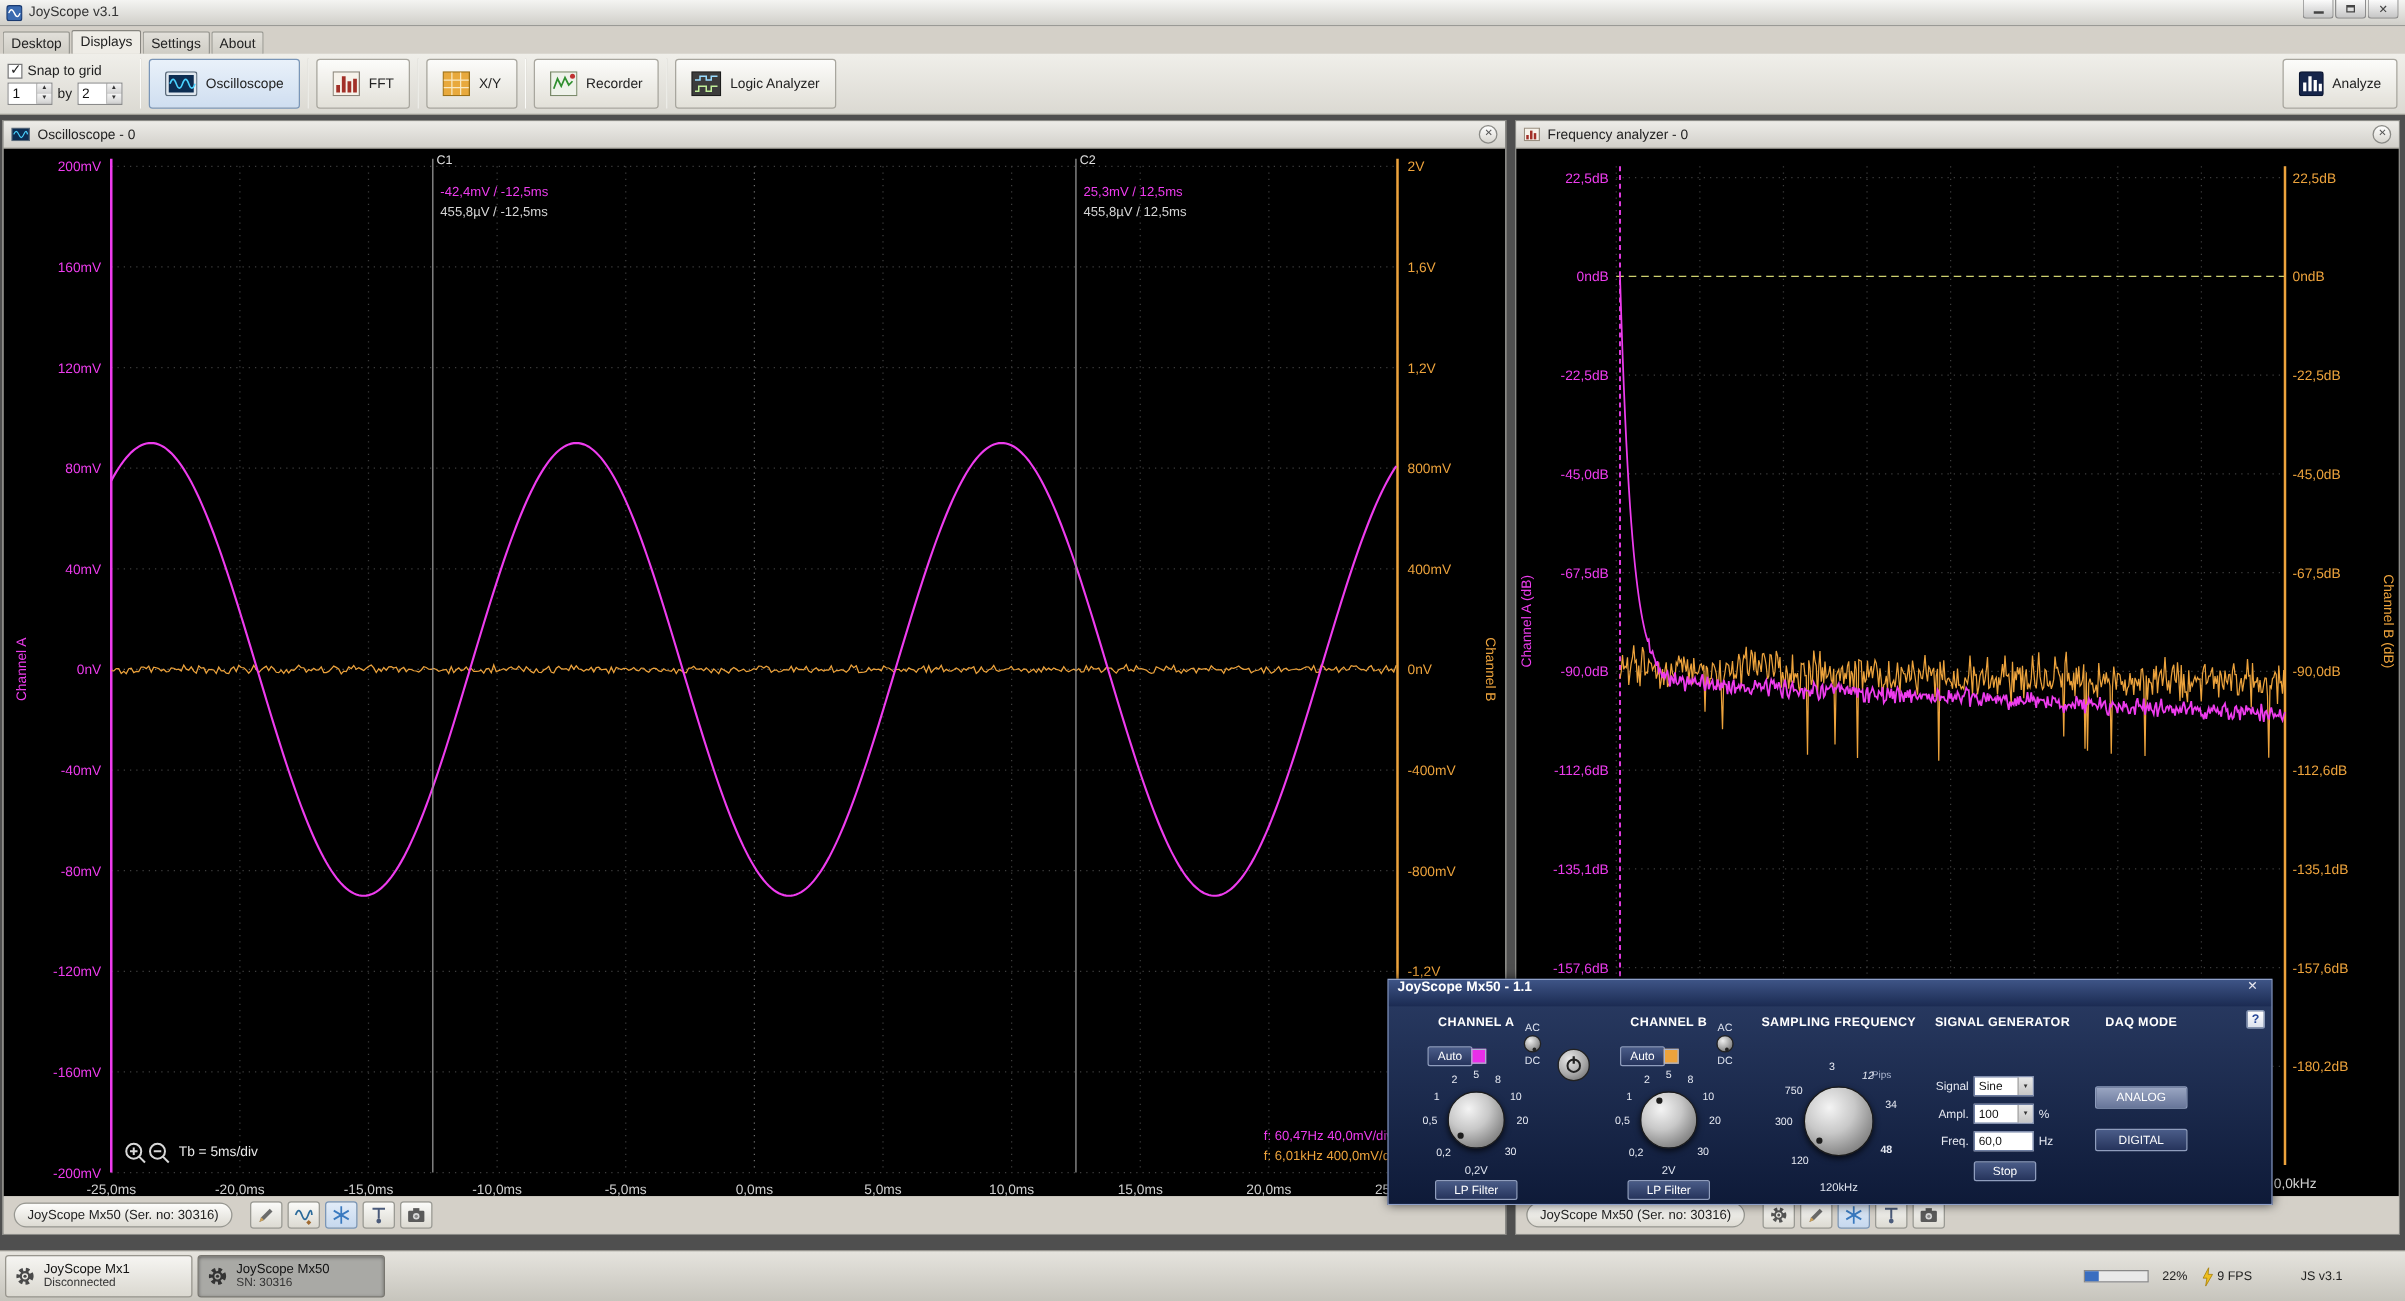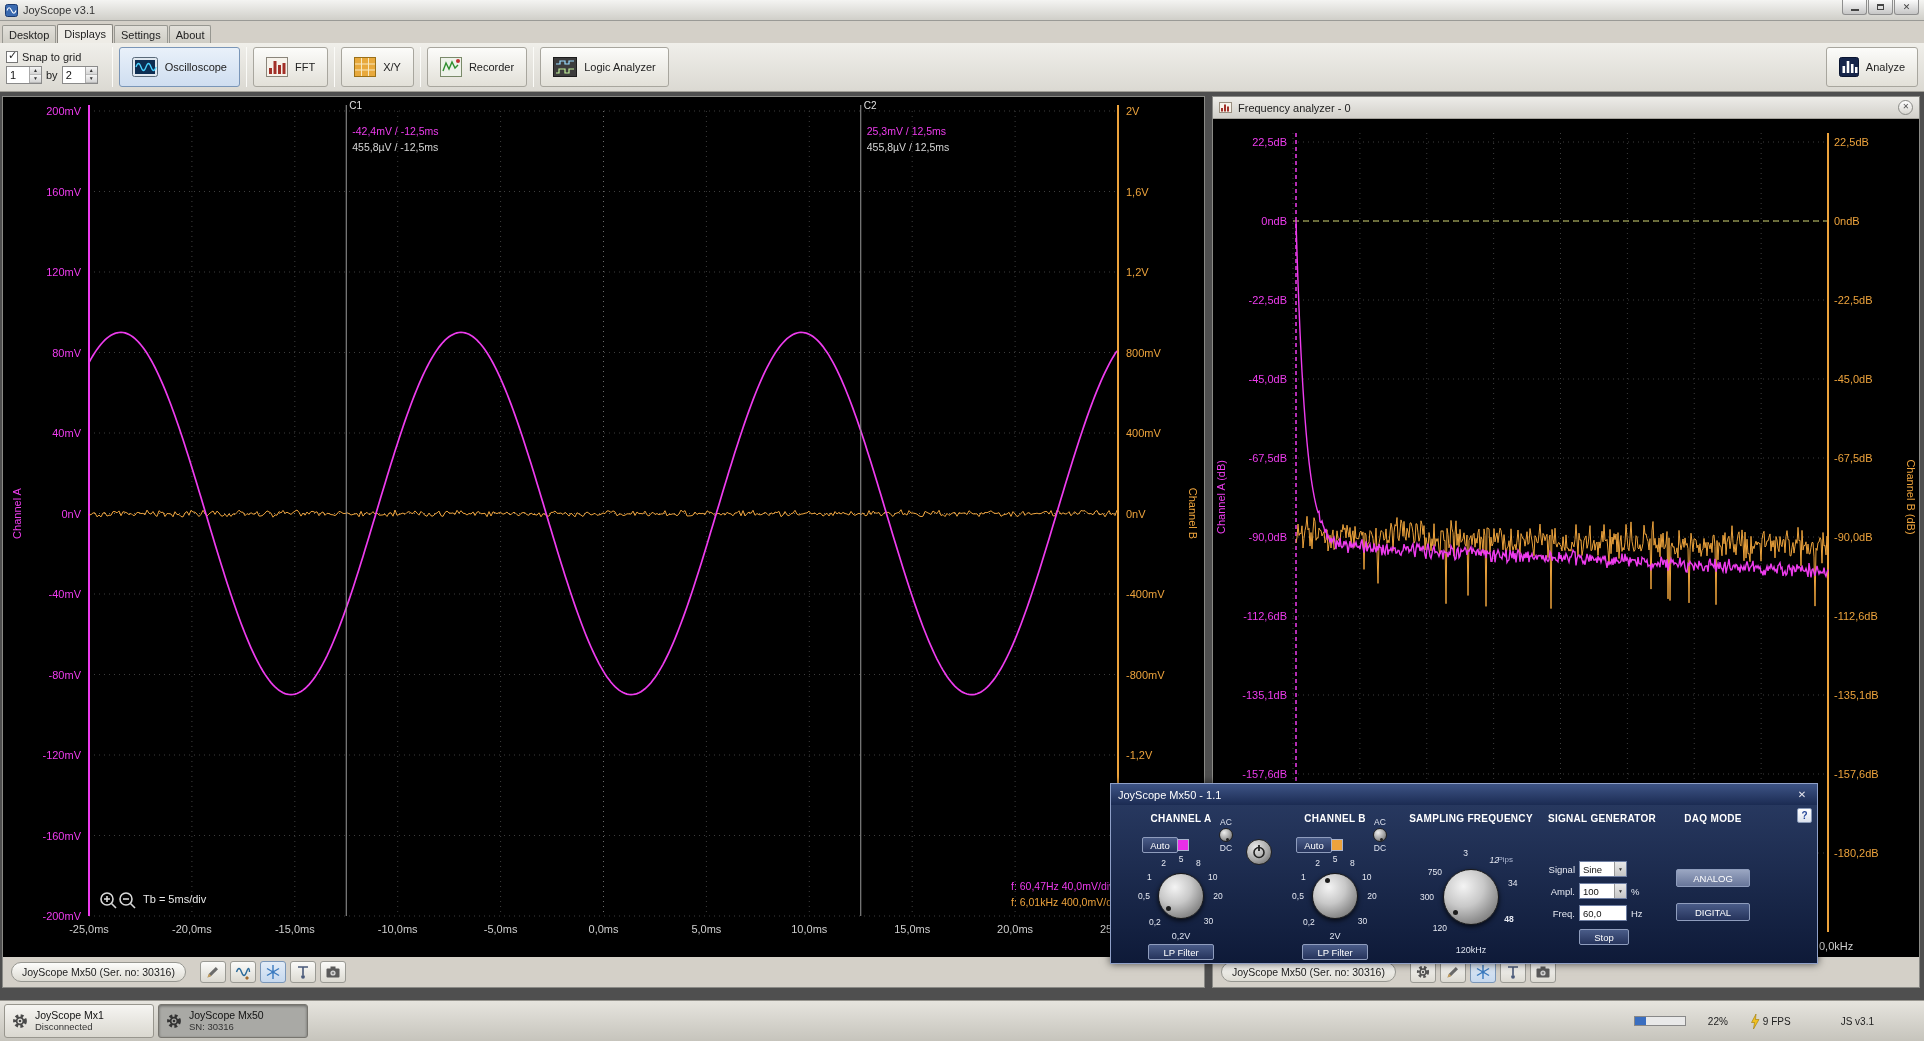--- a/index.html
+++ b/index.html
@@ -47,21 +47,21 @@
 .pw-close{margin-left:auto;width:15px;height:15px;border:1px solid #8a8a86;border-radius:50%;background:linear-gradient(#fff,#d8d6d0);position:relative}
 .pw-close::after{content:"✕";position:absolute;left:3.5px;top:1px;font-size:8px;color:#555}
 .pw-plot{flex:1;background:#000;overflow:hidden}
 .pw-footer{height:30px;background:#d4d0c8;display:flex;align-items:center;gap:4px;padding:0 8px}
 .dev-btn{height:20px;padding:0 10px;font-size:10.5px;color:#222;border:1px solid #979791;border-radius:10px;background:linear-gradient(#fdfdfb,#dddbd3);font-family:inherit;margin-right:10px}
 .ico-btn{width:26px;height:22px;border:1px solid #9a9a94;border-radius:3px;background:linear-gradient(#fbfbf9,#dcdad2);display:flex;align-items:center;justify-content:center}
 .ico-btn.active{background:linear-gradient(#e2ecf8,#c6d8ee);border-color:#7a96b8}
 
 
 .ctl-panel{position:absolute;left:1110px;top:691px;width:708px;height:181px;border:1px solid #8fa0c8;box-shadow:0 0 8px rgba(0,0,0,.65);z-index:20;background:#16244a}
-.ctl-title{height:21px;background:linear-gradient(#3e5486,#1b2b52);display:flex;align-items:center;padding:0 7px;color:#fff;font-size:11px;font-weight:normal}
+.ctl-title{height:21px;background:linear-gradient(#3e5486,#1b2b52);display:flex;padding:0 7px;color:#fff;font-size:11px;font-weight:bold}
 .ctl-close{margin-left:auto;color:#e8e8f0;font-size:10px;width:16px;text-align:center}
 .ctl-body{position:relative;height:158px;background:linear-gradient(#27385f,#0e1a38)}
 .ctl-help{position:absolute;right:5px;top:3px;width:15px;height:15px;background:linear-gradient(#ffffff,#dce2ee);border:1px solid #8a9ab8;border-radius:2px;color:#2a4a9a;font-size:10px;font-weight:bold;text-align:center;line-height:13px}
 .sec{position:absolute;top:0;height:100%}
 #col-cha{left:8px;width:124px}
 #col-chb{left:162px;width:124px}
 #col-samp{left:292px;width:136px}
 #col-sig{left:430px;width:122px}
 #col-daq{left:560px;width:84px}
 #col-status{left:646px;width:60px}
@@ -99,21 +99,21 @@
 #st-sn{top:64px}
 #st-fw{top:80px}
 
 
 .taskbar{height:41px;background:linear-gradient(#e6e4de,#c6c4bc);border-top:1px solid #989690;display:flex;align-items:center;padding:0 4px;gap:4px}
 .task-btn{width:150px;height:34px;border:1px solid #98968e;border-radius:3px;background:linear-gradient(#f6f5f2,#dad8d0);display:flex;align-items:center;gap:6px;padding:0 6px}
 .task-btn.active{background:#a9a9a5;border:1px solid #77756f;box-shadow:inset 0 1px 3px rgba(0,0,0,.4)}
 .task-lines{display:flex;flex-direction:column;line-height:12px;text-align:left}
 .task-name{font-size:10.5px;color:#111}
 .task-status{font-size:9.5px;color:#333}
-.tb-right{margin-left:auto;display:flex;align-items:center;gap:22px;padding-right:46px;font-size:10px;color:#222}
+.tb-right{margin-left:auto;display:flex;align-items:center;gap:11px;padding-right:46px;font-size:10px;color:#222}
 .progress{width:52px;height:10px;border:1px solid #888;background:#e9e9e9;position:relative}
 .progress i{position:absolute;left:0;top:0;bottom:0;background:#3a6ec0}
 .fps-wrap{display:flex;align-items:center;gap:3px;margin-right:28px}
 svg{display:block}
 text{font-family:"Liberation Sans","DejaVu Sans",sans-serif}
 button{cursor:default}
 </style>
 </head>
 <body>
 
@@ -225,20 +225,28 @@
             <rect x="16" y="10" width="2.5" height="6" fill="#fff"></rect>
           </svg>
         <span>Analyze</span>
       </button>
     </div>
   </div>
 
   <div class="workspace">
 
     <div class="panel-window" id="osc-win">
+      <div class="pw-header">
+        <svg width="15" height="11">
+            <rect x="0.5" y="0.5" width="14" height="10" fill="#0d2d52" stroke="#5a6a7a"></rect>
+            <path d="M2 5.5 q2 -5 4 0 t4 0 t3 0" stroke="#4ad2ff" fill="none" stroke-width="1"></path>
+          </svg>
+        <span>Oscilloscope - 0</span>
+        <div class="pw-close"></div>
+      </div>
       <div class="pw-plot">
         <svg id="osc-svg" width="1201" height="838">
             <line x1="86" y1="14" x2="86" y2="819" stroke="#3d3d3d" stroke-dasharray="1,4"></line>
             <line x1="86" y1="14" x2="1115" y2="14" stroke="#3d3d3d" stroke-dasharray="1,4"></line>
             <line x1="188.9" y1="14" x2="188.9" y2="819" stroke="#3d3d3d" stroke-dasharray="1,4"></line>
             <line x1="86" y1="94.5" x2="1115" y2="94.5" stroke="#3d3d3d" stroke-dasharray="1,4"></line>
             <line x1="291.8" y1="14" x2="291.8" y2="819" stroke="#3d3d3d" stroke-dasharray="1,4"></line>
             <line x1="86" y1="175" x2="1115" y2="175" stroke="#3d3d3d" stroke-dasharray="1,4"></line>
             <line x1="394.7" y1="14" x2="394.7" y2="819" stroke="#3d3d3d" stroke-dasharray="1,4"></line>
             <line x1="86" y1="255.5" x2="1115" y2="255.5" stroke="#3d3d3d" stroke-dasharray="1,4"></line>

